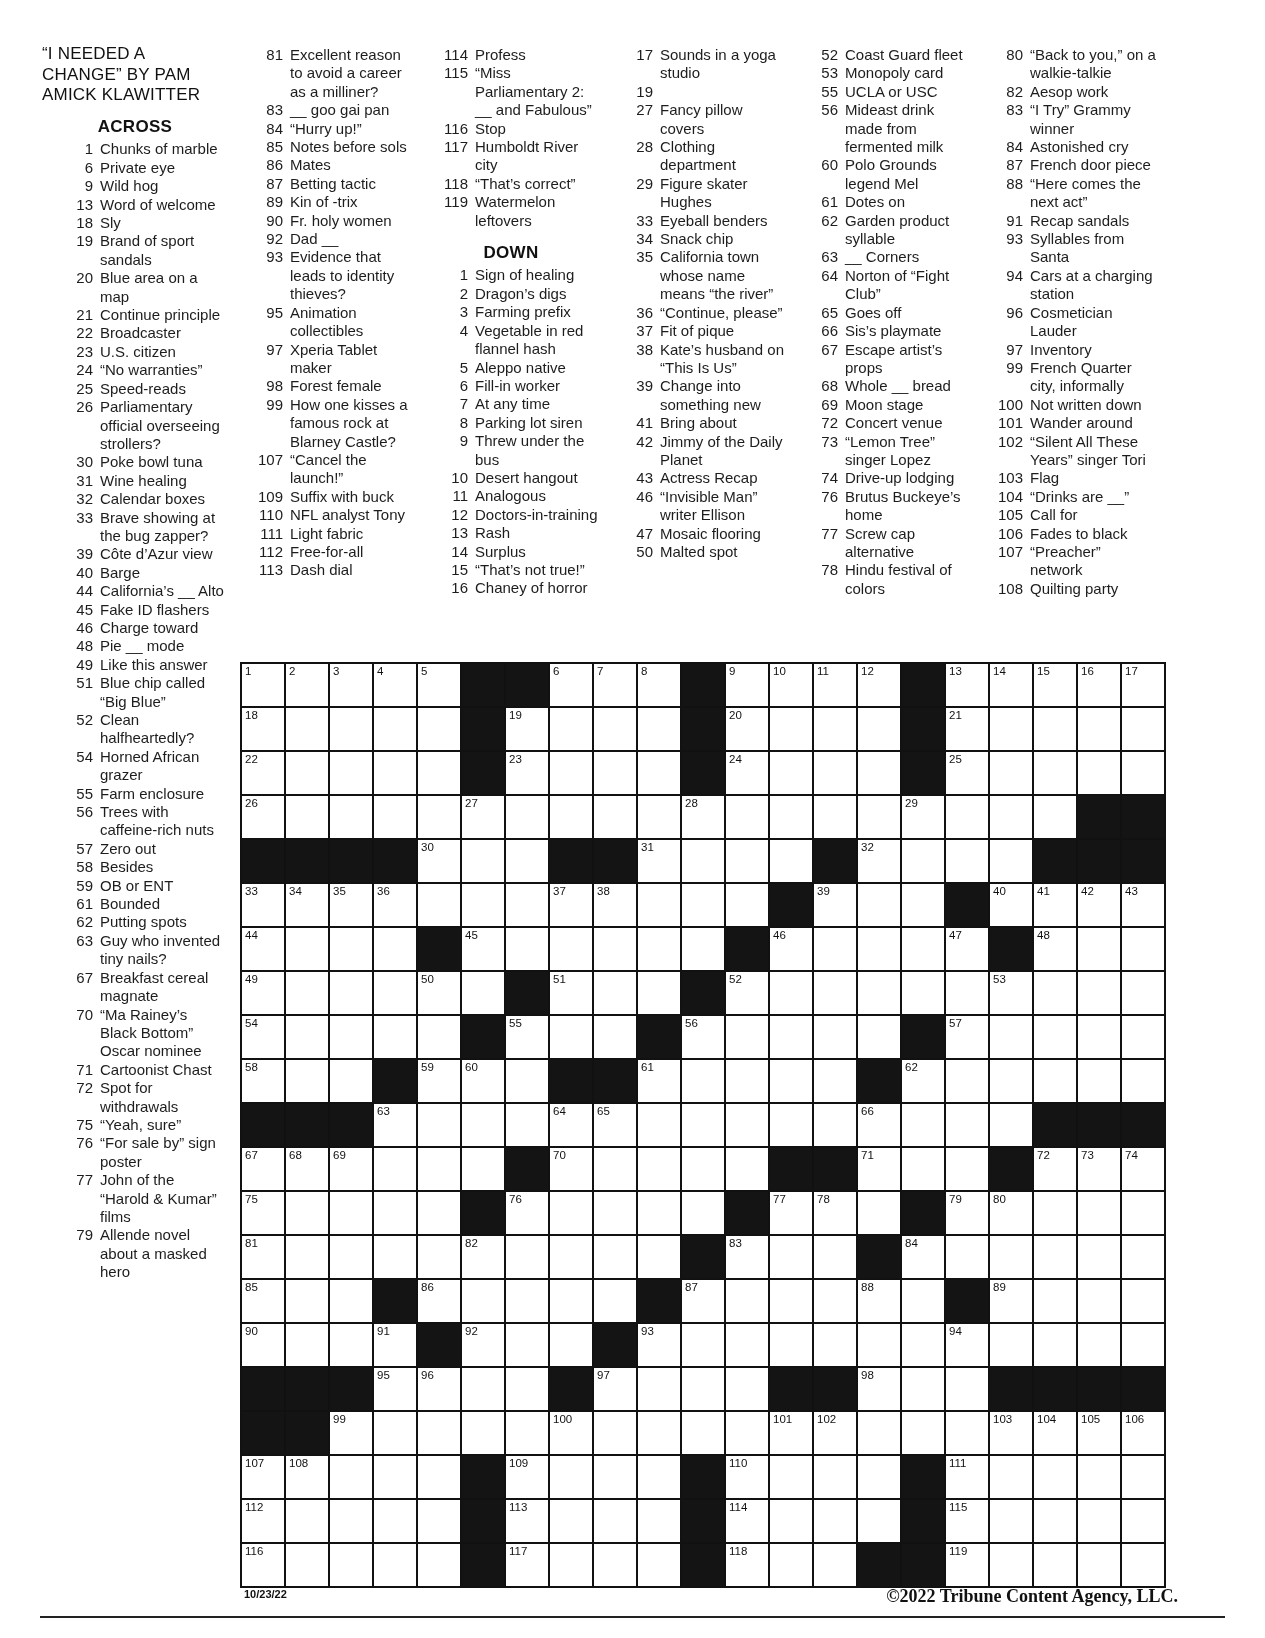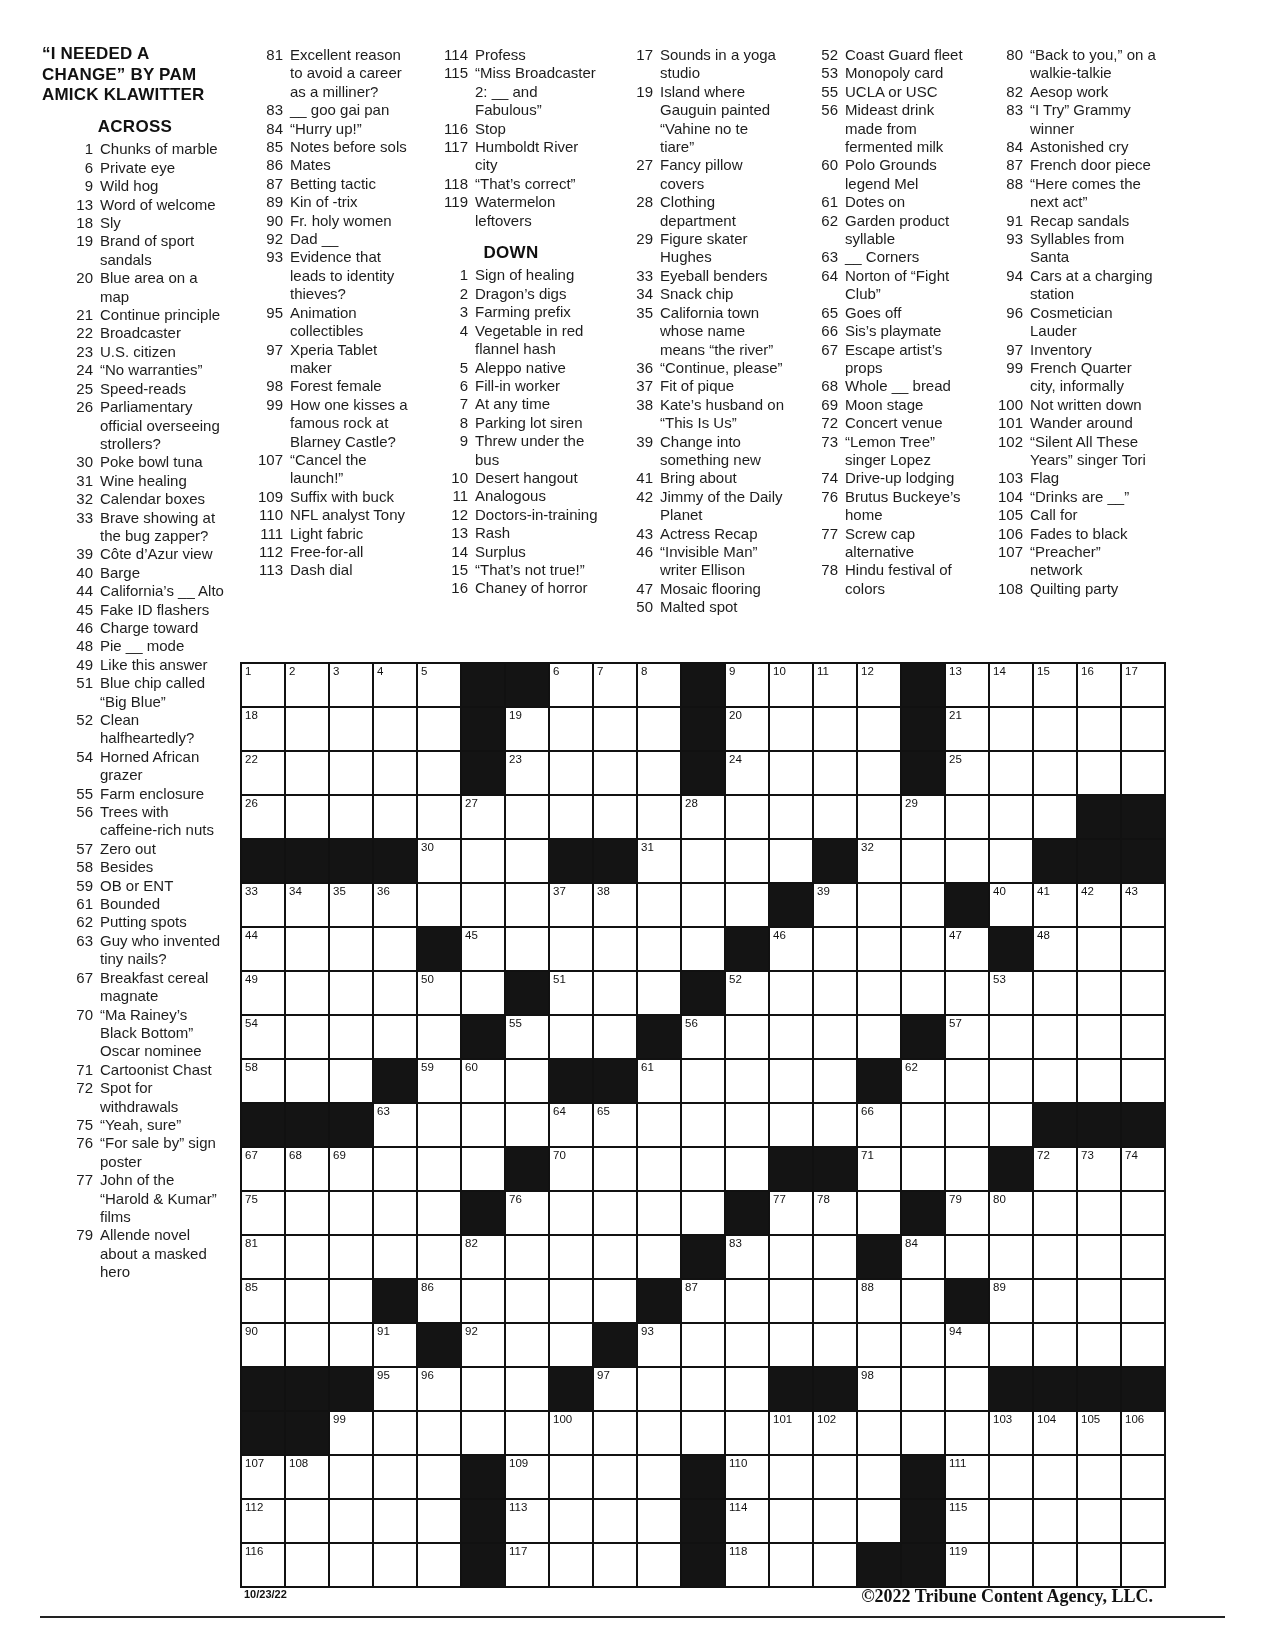--- a/index.html
+++ b/index.html
@@ -3,21 +3,21 @@
 <meta charset="utf-8">
 <style>
   html,body{margin:0;padding:0;}
   body{
     width:1265px;height:1638px;position:relative;background:#fff;
     font-family:"Liberation Sans","DejaVu Sans",sans-serif;color:#1d1d1d;
     overflow:hidden;
   }
   .page-title{
     position:absolute;left:42px;top:44px;width:200px;
-    font-size:17px;font-weight:700;line-height:1.22;color:#111;
+    font-size:17px;font-weight:400;line-height:1.22;color:#111;
     white-space:pre-line;letter-spacing:.2px;
   }
   .cluecol{position:absolute;top:46px;font-size:15px;line-height:18.4px;}
   #col1{left:53px;width:172px;top:118px;}
   #col2{left:245px;width:168px;}
   #col3{left:430px;width:170px;}
   #col4{left:615px;width:170px;}
   #col5{left:800px;width:172px;}
   #col6{left:985px;width:172px;}
   .sec-header{
@@ -39,21 +39,21 @@
   }
   .cell.black{background:#141414;}
   .cellnum{
     position:absolute;top:0;left:3px;font-size:11.5px;line-height:14px;color:#111;
   }
   .footer-date{
     position:absolute;left:244px;top:1588px;
     font-size:11px;font-weight:700;color:#111;
   }
   .footer-copy{
-    position:absolute;right:112px;top:1586px;
+    position:absolute;right:87px;top:1586px;
     font-family:"Liberation Serif","DejaVu Serif",serif;
     font-size:18px;font-weight:700;color:#111;
   }
   .bottom-rule{
     position:absolute;left:40px;right:40px;top:1616px;
     border-top:2px solid #222;height:0;
   }
 </style>
 </head>
 <body>
@@ -321,21 +321,21 @@
     </div>
   </div>
 
 <div class="cluecol" id="col3">
     <div class="clue">
       <span class="cnum">114</span>
       <span class="ctext">Profess</span>
     </div>
     <div class="clue">
       <span class="cnum">115</span>
-      <span class="ctext">“Miss Broadcaster 2: __ and Fabulous”</span>
+      <span class="ctext">“Miss Parliamentary 2: __ and Fabulous”</span>
     </div>
     <div class="clue">
       <span class="cnum">116</span>
       <span class="ctext">Stop</span>
     </div>
     <div class="clue">
       <span class="cnum">117</span>
       <span class="ctext">Humboldt River city</span>
     </div>
     <div class="clue">
@@ -413,21 +413,20 @@
     </div>
   </div>
 
 <div class="cluecol" id="col4">
     <div class="clue">
       <span class="cnum">17</span>
       <span class="ctext">Sounds in a yoga studio</span>
     </div>
     <div class="clue">
       <span class="cnum">19</span>
-      <span class="ctext">Island where Gauguin painted “Vahine no te tiare”</span>
     </div>
     <div class="clue">
       <span class="cnum">27</span>
       <span class="ctext">Fancy pillow covers</span>
     </div>
     <div class="clue">
       <span class="cnum">28</span>
       <span class="ctext">Clothing department</span>
     </div>
     <div class="clue">

